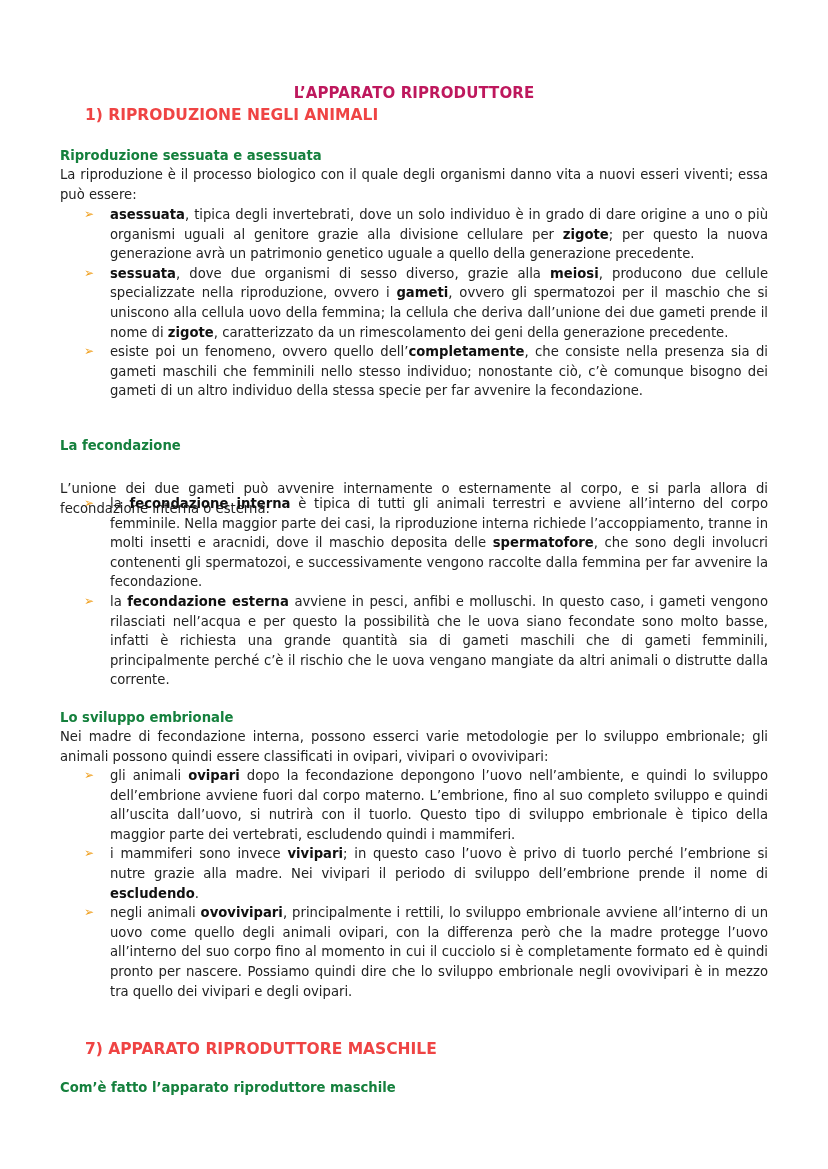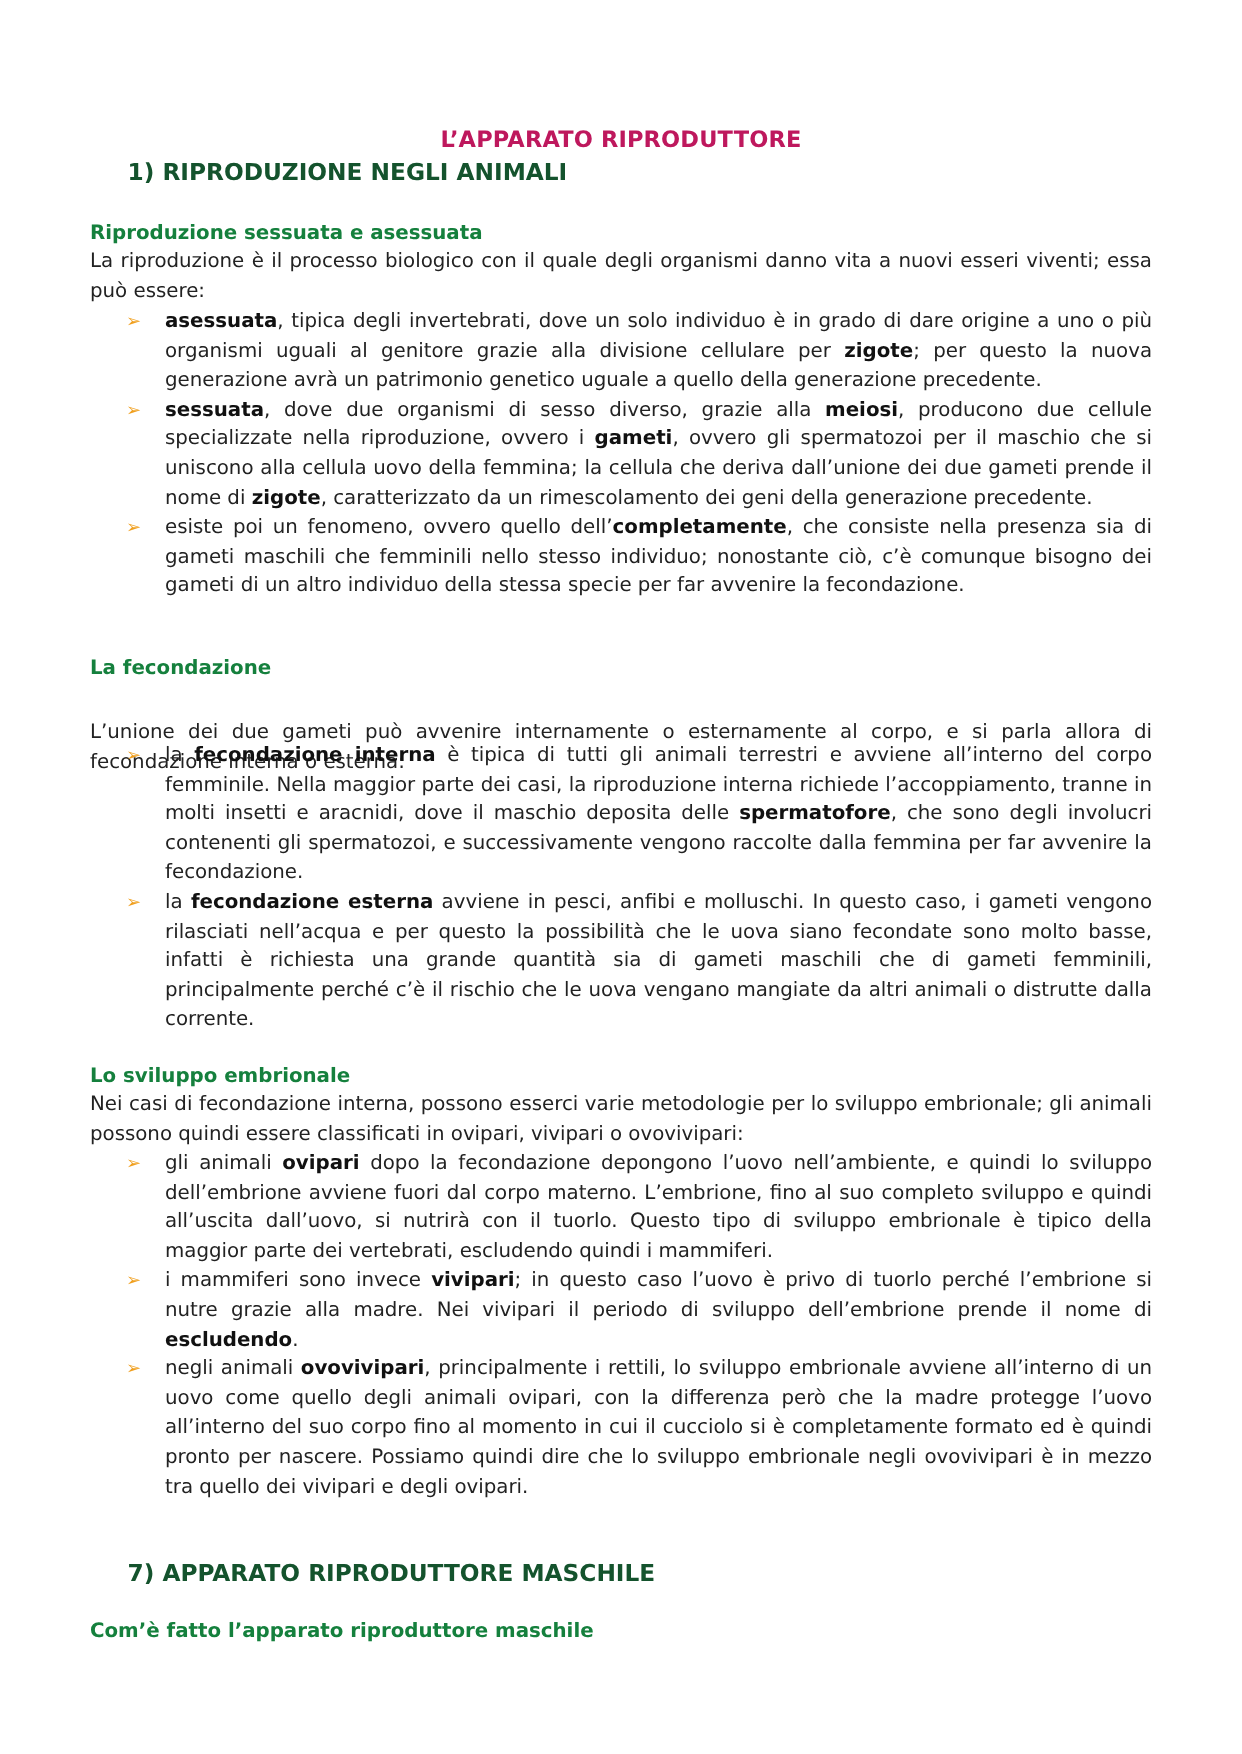--- a/index.html
+++ b/index.html
@@ -1,21 +1,21 @@
 <!DOCTYPE html>
 <html><head>
 <meta charset="utf-8">
 <style>
   html, body { margin: 0; padding: 0; background: #ffffff; }
   body { width: 828px; height: 1169px; position: relative; overflow: hidden;
          font-family: "DejaVu Sans", sans-serif; color: #222; }
   .page { position: absolute; left: 60px; top: 0; width: 708px; }
   .title { position: absolute; top: 60px; left: 0; width: 708px; text-align: center;
            color: #be185d; font-weight: bold; font-size: 15px; letter-spacing: 0.1px; margin-top: 24px; }
-  .h1 { position: absolute; left: 25px; color: #14532d; font-weight: bold; font-size: 15.5px; }
+  .h1 { position: absolute; left: 25px; color: #ef4444; font-weight: bold; font-size: 15.5px; }
   .h2 { position: absolute; left: 0; color: #15803d; font-weight: bold; font-size: 13.2px; }
   .para { position: absolute; left: 0; width: 708px; font-size: 13.2px; line-height: 19.6px;
           text-align: justify; }
   .list { position: absolute; left: 0; width: 708px; margin: 0; padding: 0; list-style: none; }
   .list li { position: relative; padding-left: 50px; font-size: 13.2px; line-height: 19.6px;
              text-align: justify; }
   .bullet { position: absolute; left: 24px; top: 0; color: #f0a020; font-size: 12px; }
   b { font-weight: bold; color: #111; }
 </style>
 </head>
@@ -35,21 +35,21 @@
     </ul>
 
   <div class="h2" style="top:438px">La fecondazione</div>
   <div class="para" style="top:479px">L’unione dei due gameti può avvenire internamente o esternamente al corpo, e si parla allora di fecondazione interna o esterna:</div>
   <ul class="list" style="top:494px">
       <li><span class="bullet">➢</span>la <b>fecondazione interna</b> è tipica di tutti gli animali terrestri e avviene all’interno del corpo femminile. Nella maggior parte dei casi, la riproduzione interna richiede l’accoppiamento, tranne in molti insetti e aracnidi, dove il maschio deposita delle <b>spermatofore</b>, che sono degli involucri contenenti gli spermatozoi, e successivamente vengono raccolte dalla femmina per far avvenire la fecondazione.</li>
       <li><span class="bullet">➢</span>la <b>fecondazione esterna</b> avviene in pesci, anfibi e molluschi. In questo caso, i gameti vengono rilasciati nell’acqua e per questo la possibilità che le uova siano fecondate sono molto basse, infatti è richiesta una grande quantità sia di gameti maschili che di gameti femminili, principalmente perché c’è il rischio che le uova vengano mangiate da altri animali o distrutte dalla corrente.</li>
     </ul>
 
   <div class="h2" style="top:710px">Lo sviluppo embrionale</div>
-  <div class="para" style="top:727px">Nei casi di fecondazione interna, possono esserci varie metodologie per lo sviluppo embrionale; gli animali possono quindi essere classificati in ovipari, vivipari o ovovivipari:</div>
+  <div class="para" style="top:727px">Nei madre di fecondazione interna, possono esserci varie metodologie per lo sviluppo embrionale; gli animali possono quindi essere classificati in ovipari, vivipari o ovovivipari:</div>
   <ul class="list" style="top:766px">
       <li><span class="bullet">➢</span>gli animali <b>ovipari</b> dopo la fecondazione depongono l’uovo nell’ambiente, e quindi lo sviluppo dell’embrione avviene fuori dal corpo materno. L’embrione, fino al suo completo sviluppo e quindi all’uscita dall’uovo, si nutrirà con il tuorlo. Questo tipo di sviluppo embrionale è tipico della maggior parte dei vertebrati, escludendo quindi i mammiferi.</li>
       <li><span class="bullet">➢</span>i mammiferi sono invece <b>vivipari</b>; in questo caso l’uovo è privo di tuorlo perché l’embrione si nutre grazie alla madre. Nei vivipari il periodo di sviluppo dell’embrione prende il nome di <b>escludendo</b>.</li>
       <li><span class="bullet">➢</span>negli animali <b>ovovivipari</b>, principalmente i rettili, lo sviluppo embrionale avviene all’interno di un uovo come quello degli animali ovipari, con la differenza però che la madre protegge l’uovo all’interno del suo corpo fino al momento in cui il cucciolo si è completamente formato ed è quindi pronto per nascere. Possiamo quindi dire che lo sviluppo embrionale negli ovovivipari è in mezzo tra quello dei vivipari e degli ovipari.</li>
     </ul>
 
   <div class="h1" style="top:1040px">7) APPARATO RIPRODUTTORE MASCHILE</div>
   <div class="h2" style="top:1080px">Com’è fatto l’apparato riproduttore maschile</div>
 </div>
 

